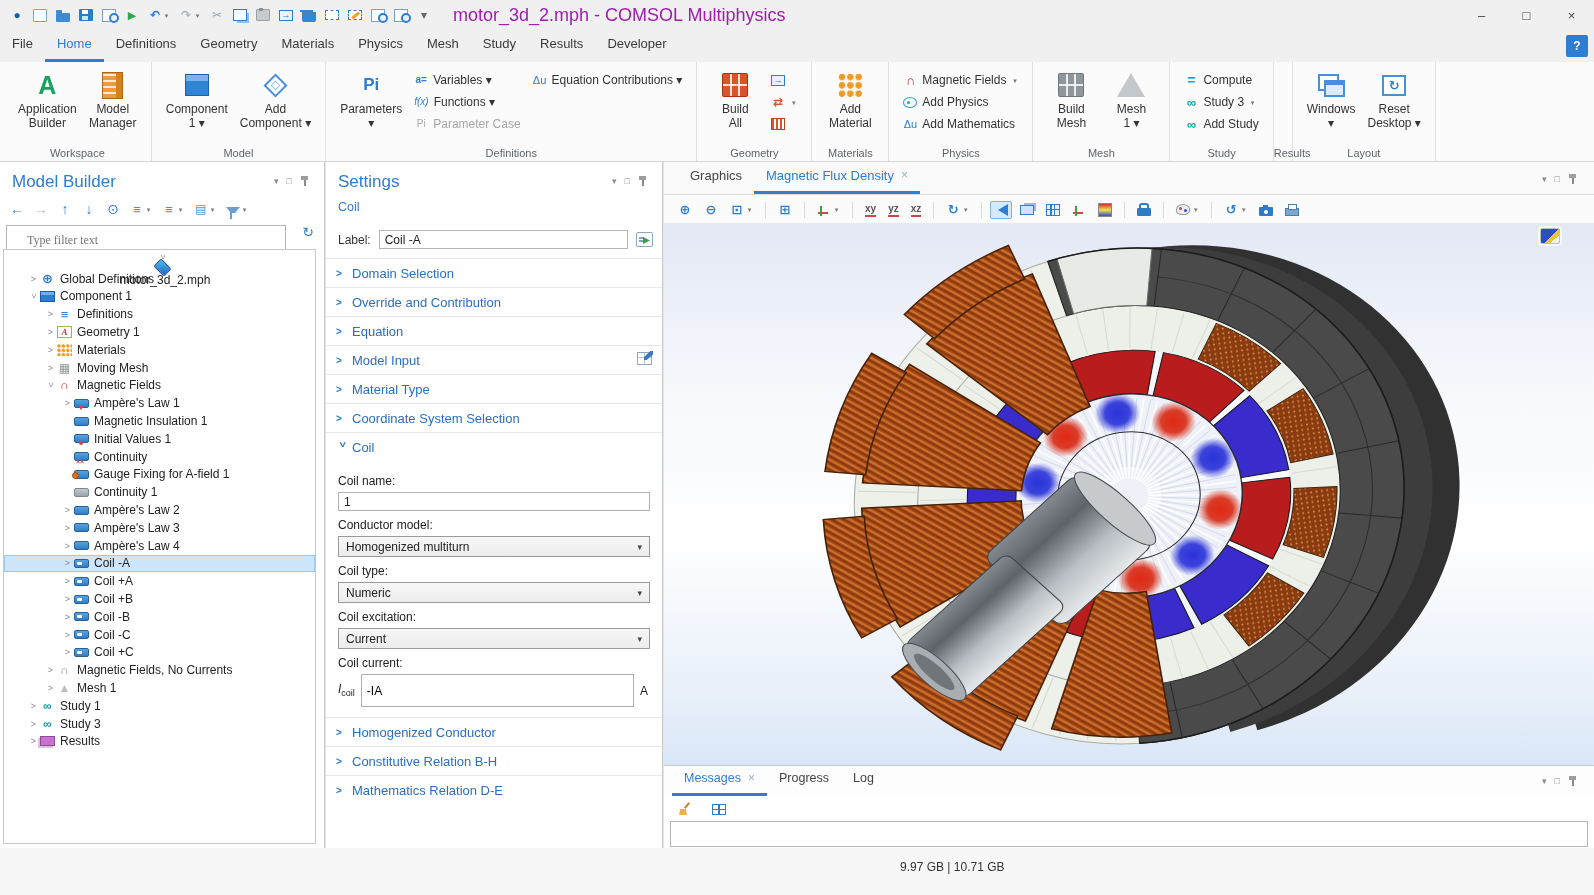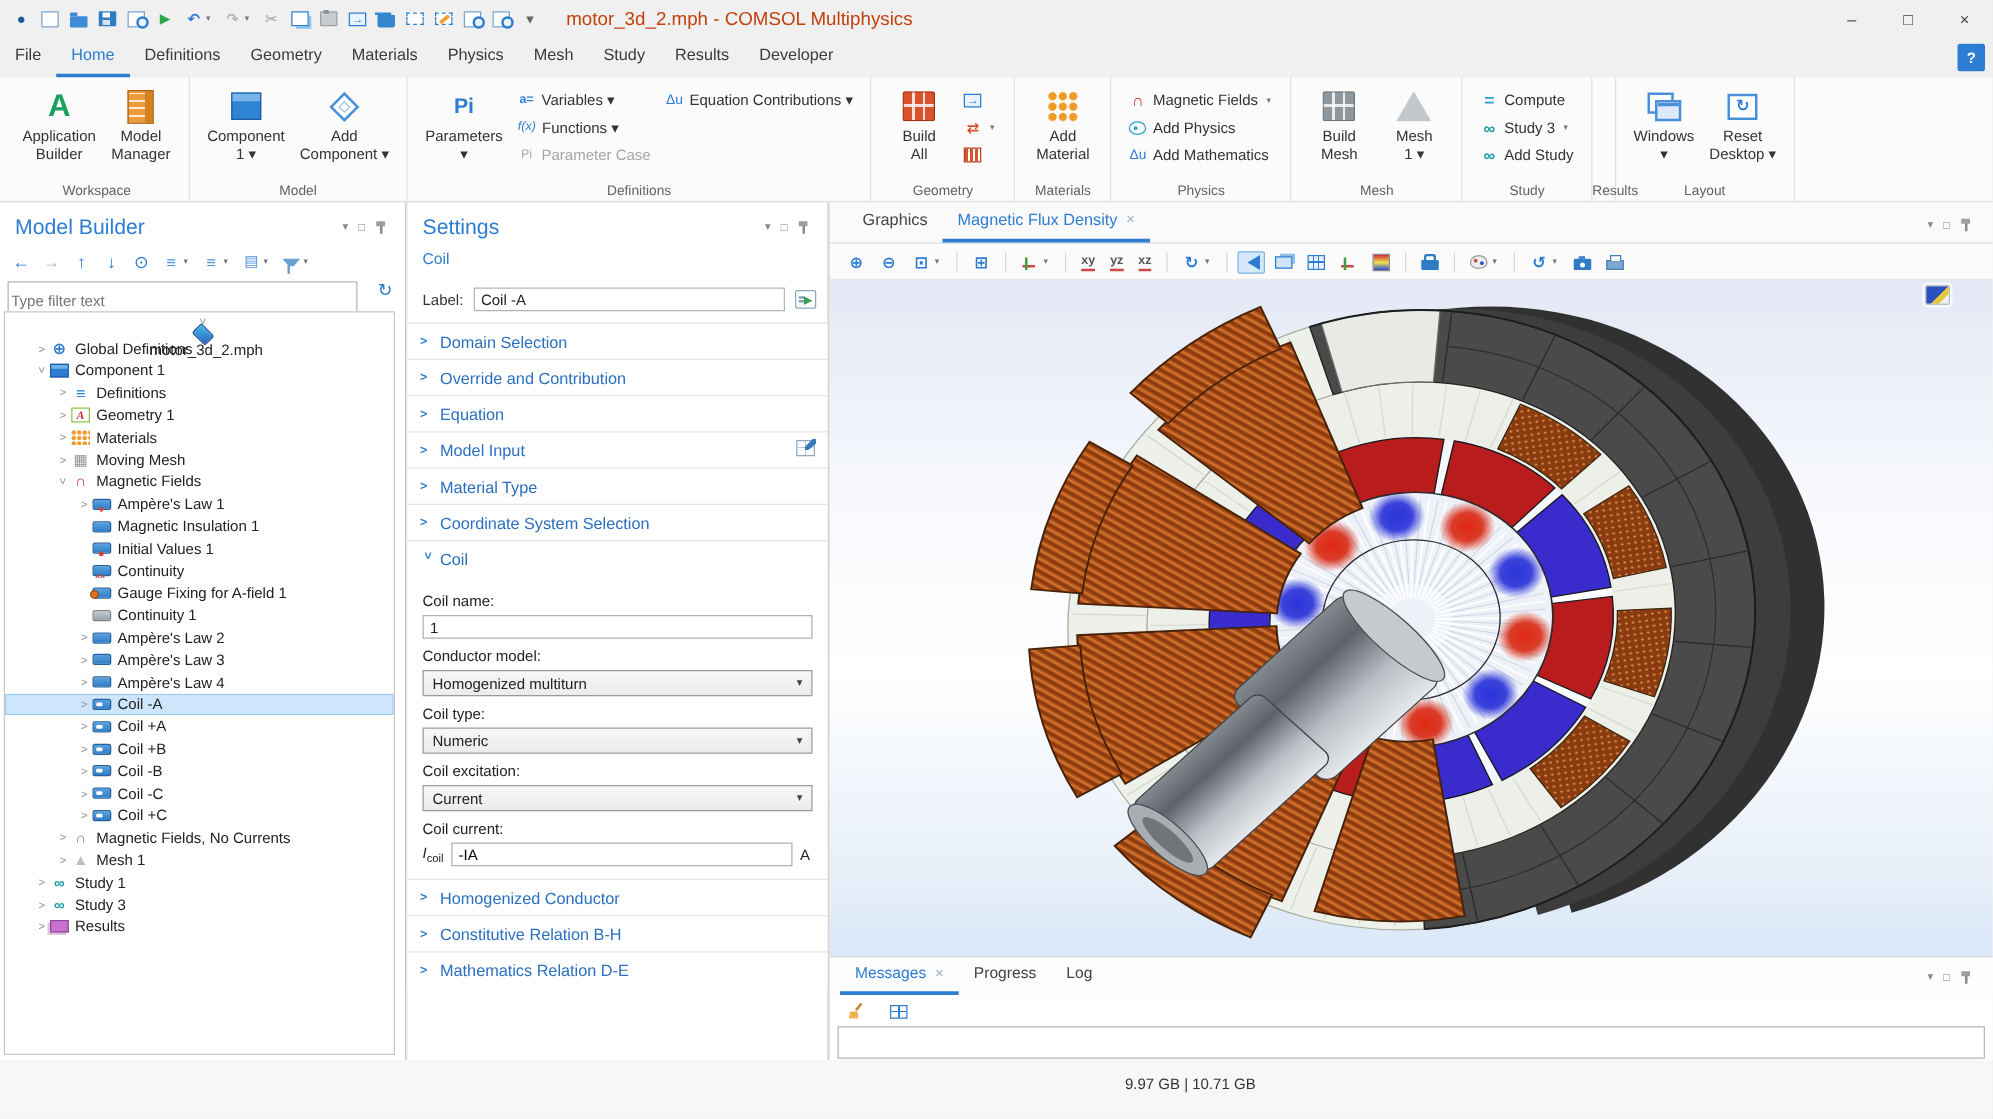--- a/index.html
+++ b/index.html
@@ -2,21 +2,21 @@
 <html><head>
 <meta charset="utf-8">
 <style>
   *{margin:0;padding:0;box-sizing:border-box}
   html,body{width:1594px;height:895px;overflow:hidden;font-family:"Liberation Sans","DejaVu Sans",sans-serif;font-size:12px;color:#333;background:#f0f0f0}
   .ico{display:inline-flex;align-items:center;justify-content:center;min-width:14px;height:16px;font-size:12px;line-height:1}
   
   #titlebar{position:absolute;left:0;top:0;width:1594px;height:30px;background:#f0f0f0;display:flex;align-items:center}
   #qa{display:flex;align-items:center;gap:9px;padding-left:10px}
   .qa-btn{display:inline-flex;align-items:center;gap:1px;cursor:default}
-  #win-title{margin-left:22px;color:#c2410c;font-size:15px;white-space:nowrap}
+  #win-title{margin-left:22px;color:#a21caf;font-size:18px;white-space:nowrap}
   #win-controls{position:absolute;right:0;top:0;display:flex;height:30px}
   .win-btn{width:45px;height:30px;display:flex;align-items:center;justify-content:center;color:#444;font-size:13px}
   
   #menubar{position:absolute;left:0;top:30px;width:1594px;height:32px;background:#f0f0f0;display:flex;align-items:flex-end;}
   .menu-tab{padding:6px 12px 8px;font-size:13px;color:#3a3a3a;border-bottom:3px solid transparent}
   .menu-tab.active{color:#2d7dd2;border-bottom-color:#2d7dd2}
   #help-btn{position:absolute;right:6px;top:5px;width:22px;height:22px;background:#2d7dd2;color:#fff;font-weight:bold;display:flex;align-items:center;justify-content:center;border-radius:2px}
   
   #ribbon{position:absolute;left:0;top:62px;width:1594px;height:100px;background:#fbfbfb;border-bottom:1px solid #d5d5d5;display:flex;align-items:stretch;padding-left:4px}
   .rb-group{position:relative;display:flex;align-items:flex-start;gap:2px;padding:5px 9px 18px;border-right:1px solid #e0e0e0}
@@ -113,21 +113,21 @@
   .gi-print{width:13px;height:8px;background:#7aa8d4;border:1px solid #4a7eb0;position:relative;margin-top:5px}
   .gi-print::before{content:'';position:absolute;top:-5px;left:2px;width:7px;height:4px;background:#fff;border:1px solid #4a7eb0}
   
   #main{position:absolute;left:0;top:162px;width:1594px;height:686px;background:#e6e6e6}
   #model-builder{position:absolute;left:0;top:0;width:325px;height:686px;background:#fff;border-right:1px solid #c9c9c9}
   .panel-title{color:#2d7dd2;font-size:17px}
   .panel-controls{position:absolute;display:flex;gap:8px;align-items:center;color:#8a8a8a;font-size:9px}
   #mb-header{position:absolute;left:12px;top:10px}
   #mb-toolbar{position:absolute;left:10px;top:39px;display:flex;gap:10px;align-items:center}
   .mbt-btn{display:inline-flex;align-items:center;gap:1px;color:#2d7dd2;font-size:13px}
-  #mb-filter{position:absolute;left:6px;top:63px;width:280px;height:31px;border:1px solid #b5b5b5;font-size:12px;padding:0 2px;color:#333;font-family:Liberation Sans, sans-serif}
+  #mb-filter{position:absolute;left:6px;top:63px;width:280px;height:31px;border:1px solid #b5b5b5;font-size:12px;padding:0 20px;color:#333;font-family:Liberation Serif, serif}
   #mb-refresh{position:absolute;right:10px;top:62px;color:#2d7dd2;font-size:14px}
   #mb-tree{position:absolute;left:3px;top:87px;right:8px;bottom:4px;border:1px solid #c8c8c8;background:#fff;overflow:hidden;padding-top:2px}
   .tree-row{display:flex;align-items:center;height:17.8px;white-space:nowrap}
   .tree-row.selected{background:#cde6fb;box-shadow:inset 0 0 0 1px #9dcbf0}
   .tree-row .tw{width:13px;display:inline-block;color:#8a8a8a;font-size:9px;text-align:center;flex:none}
   .tree-row .tw.open{transform:rotate(90deg)}
   .tree-label{margin-left:5px;font-size:12px;color:#222}
   .tree-row .ico{flex:none;width:15px}
   
   #settings{position:absolute;left:326px;top:0;width:337px;height:686px;background:#ffffff;border-right:1px solid #c9c9c9}
@@ -142,21 +142,21 @@
   .sec .slabel{color:#2a6fc0;font-size:13px}
   .sec .trailing{margin-left:auto}
   .form{padding:6px 12px 10px;background:#fff}
   .f-label{font-size:12px;color:#222;margin:7px 0 4px}
   .f-text{width:100%;height:19px;border:1px solid #b0b0b0;padding:0 5px;font-size:12px;font-family:inherit;color:#222}
   .f-sel{height:21px;background:linear-gradient(#f7f7f7,#ececec);border:1px solid #9a9a9a;display:flex;align-items:center;justify-content:space-between;padding:0 7px;font-size:12px;color:#222}
   .f-sel .arr{font-size:9px;color:#444}
   .f-unitrow{display:flex;align-items:center;gap:6px;margin-top:2px}
   .f-sym{font-style:italic;font-size:12px;color:#222}
   .f-sym sub{font-size:9px;font-style:normal}
-  .f-unitrow input{flex:1;height:19px;border:1px solid #b0b0b0;padding:0 5px;font-size:12px;font-family:inherit}
+  .f-unitrow input{flex:1;height:33px;border:1px solid #b0b0b0;padding:0 5px;font-size:12px;font-family:inherit}
   .f-unit{font-size:12px;color:#222;width:10px}
   
   #graphics{position:absolute;left:664px;top:0;right:0;height:686px;background:#fff}
   #g-tabs{position:absolute;left:0;top:0;right:0;height:33px;background:#fafafa;border-bottom:1px solid #dcdcdc;display:flex;align-items:flex-end;padding-left:14px}
   .g-tab{display:flex;gap:7px;padding:7px 12px 8px;font-size:13px;color:#444;border-bottom:3px solid transparent}
   .g-tab.active{color:#2d7dd2;border-bottom-color:#2d7dd2}
   .g-tab .closex{color:#9ab0c4;font-size:12px}
   #g-toolbar{position:absolute;left:0;top:34px;right:0;height:28px;background:#fbfbfb;display:flex;align-items:center;gap:4px;padding-left:10px;border-bottom:1px solid #e8e8e8}
   .gtb-btn{display:inline-flex;align-items:center;gap:2px;padding:2px 3px;border:1px solid transparent;border-radius:2px;color:#2d7dd2}
   .gtb-btn .ico{color:#2d7dd2;font-size:13px;font-weight:600}

